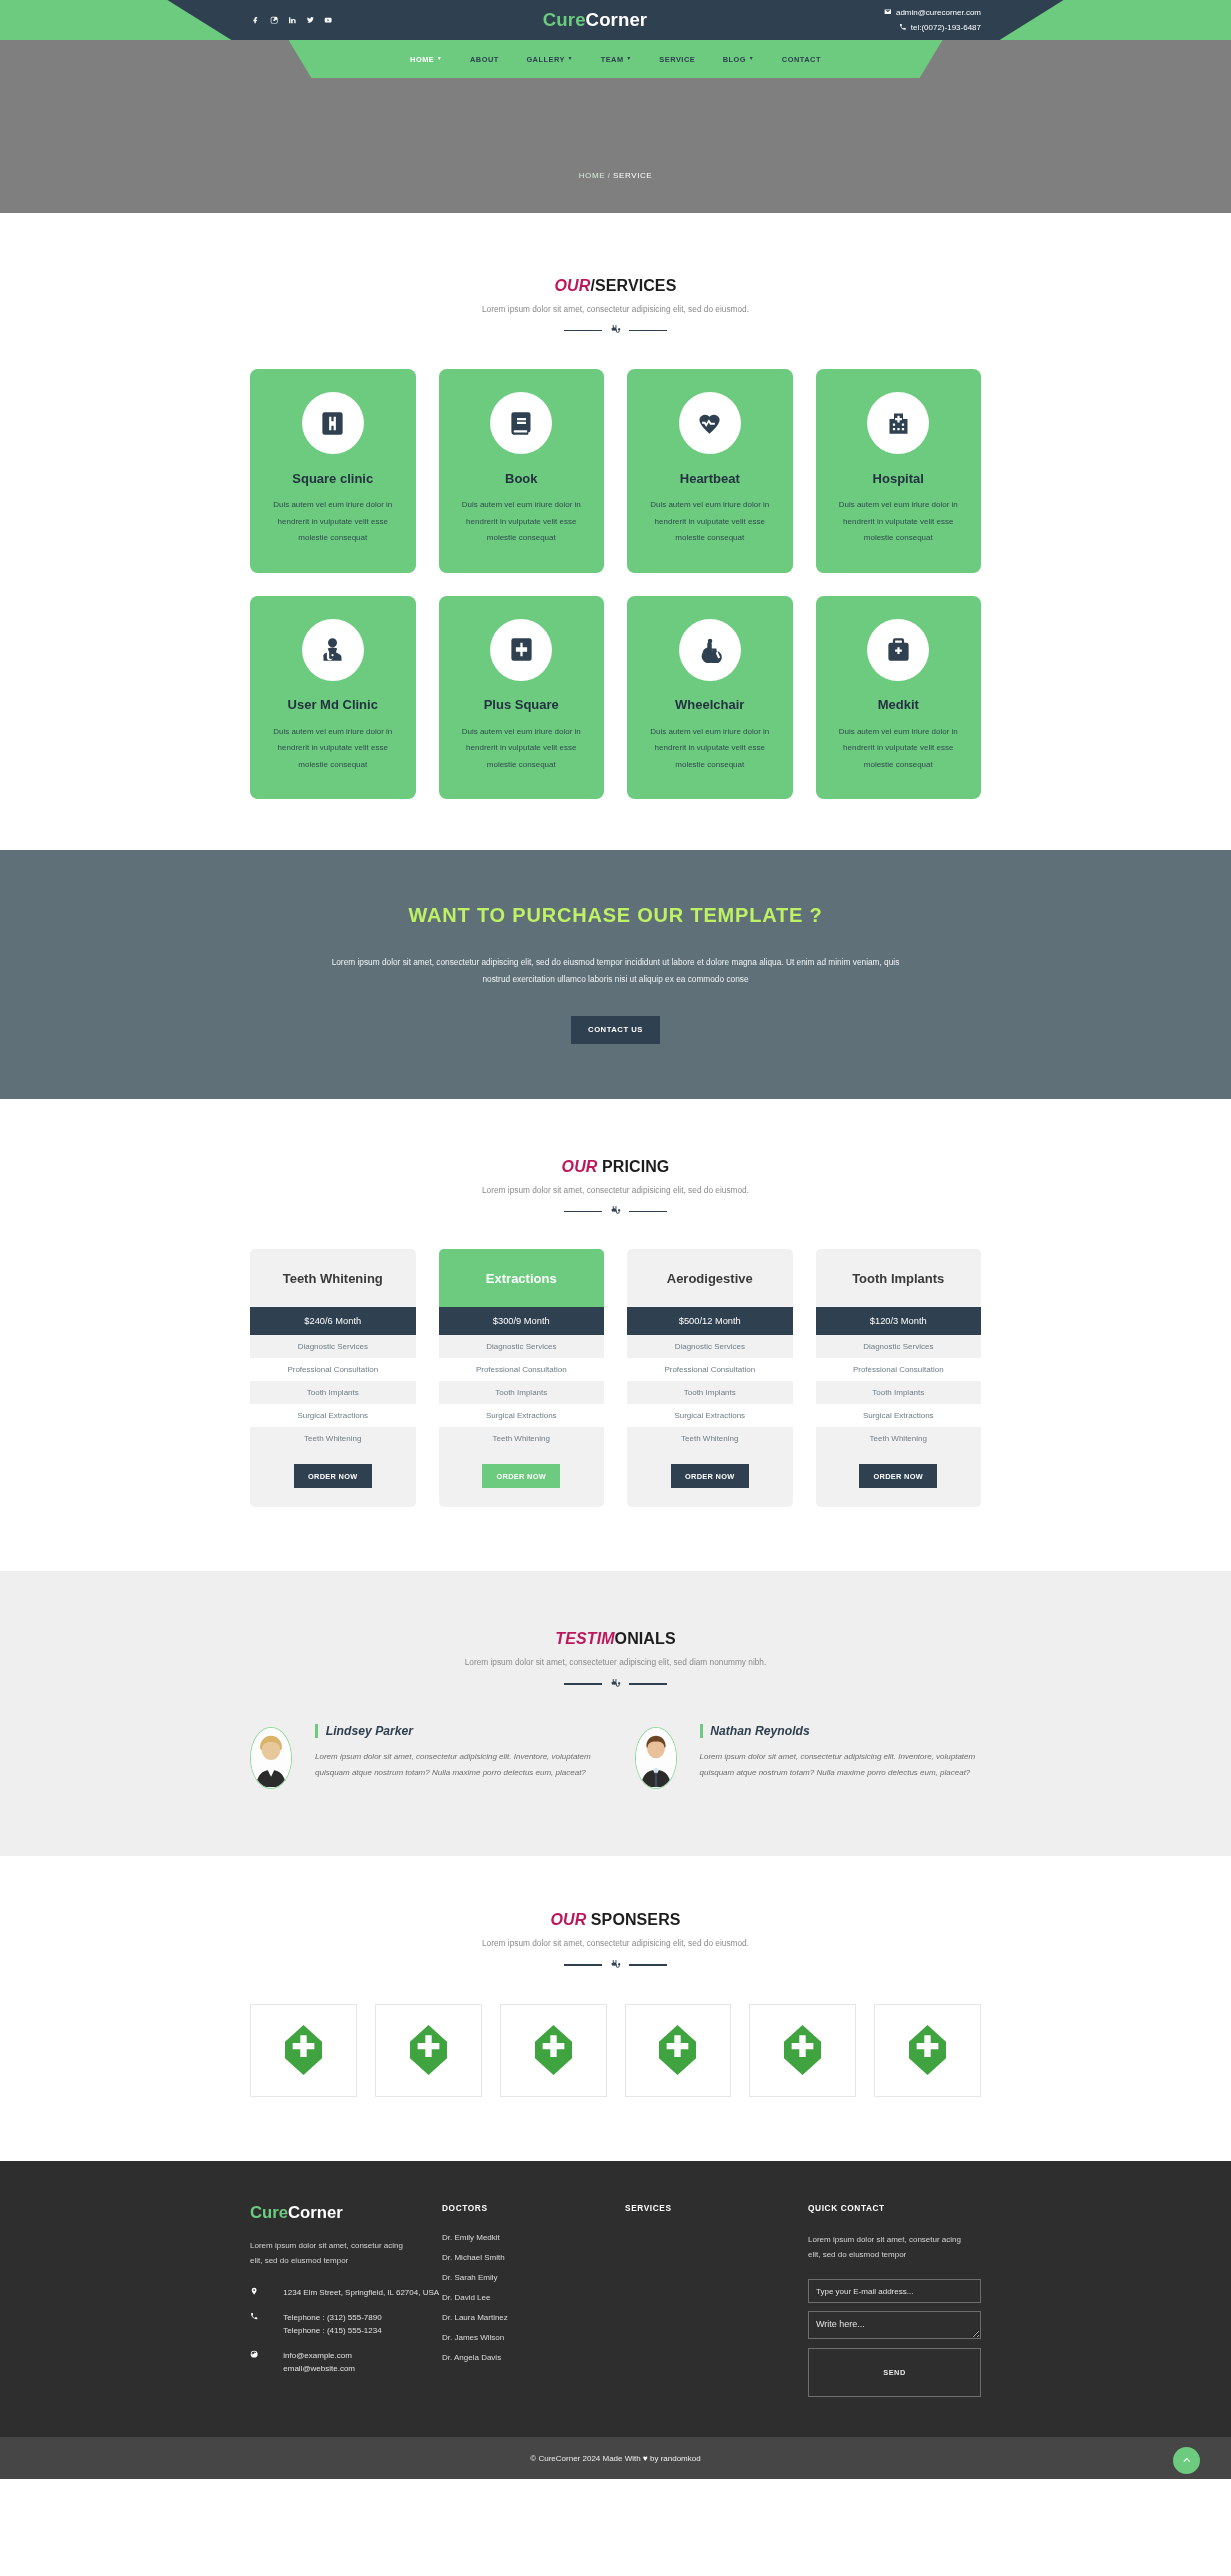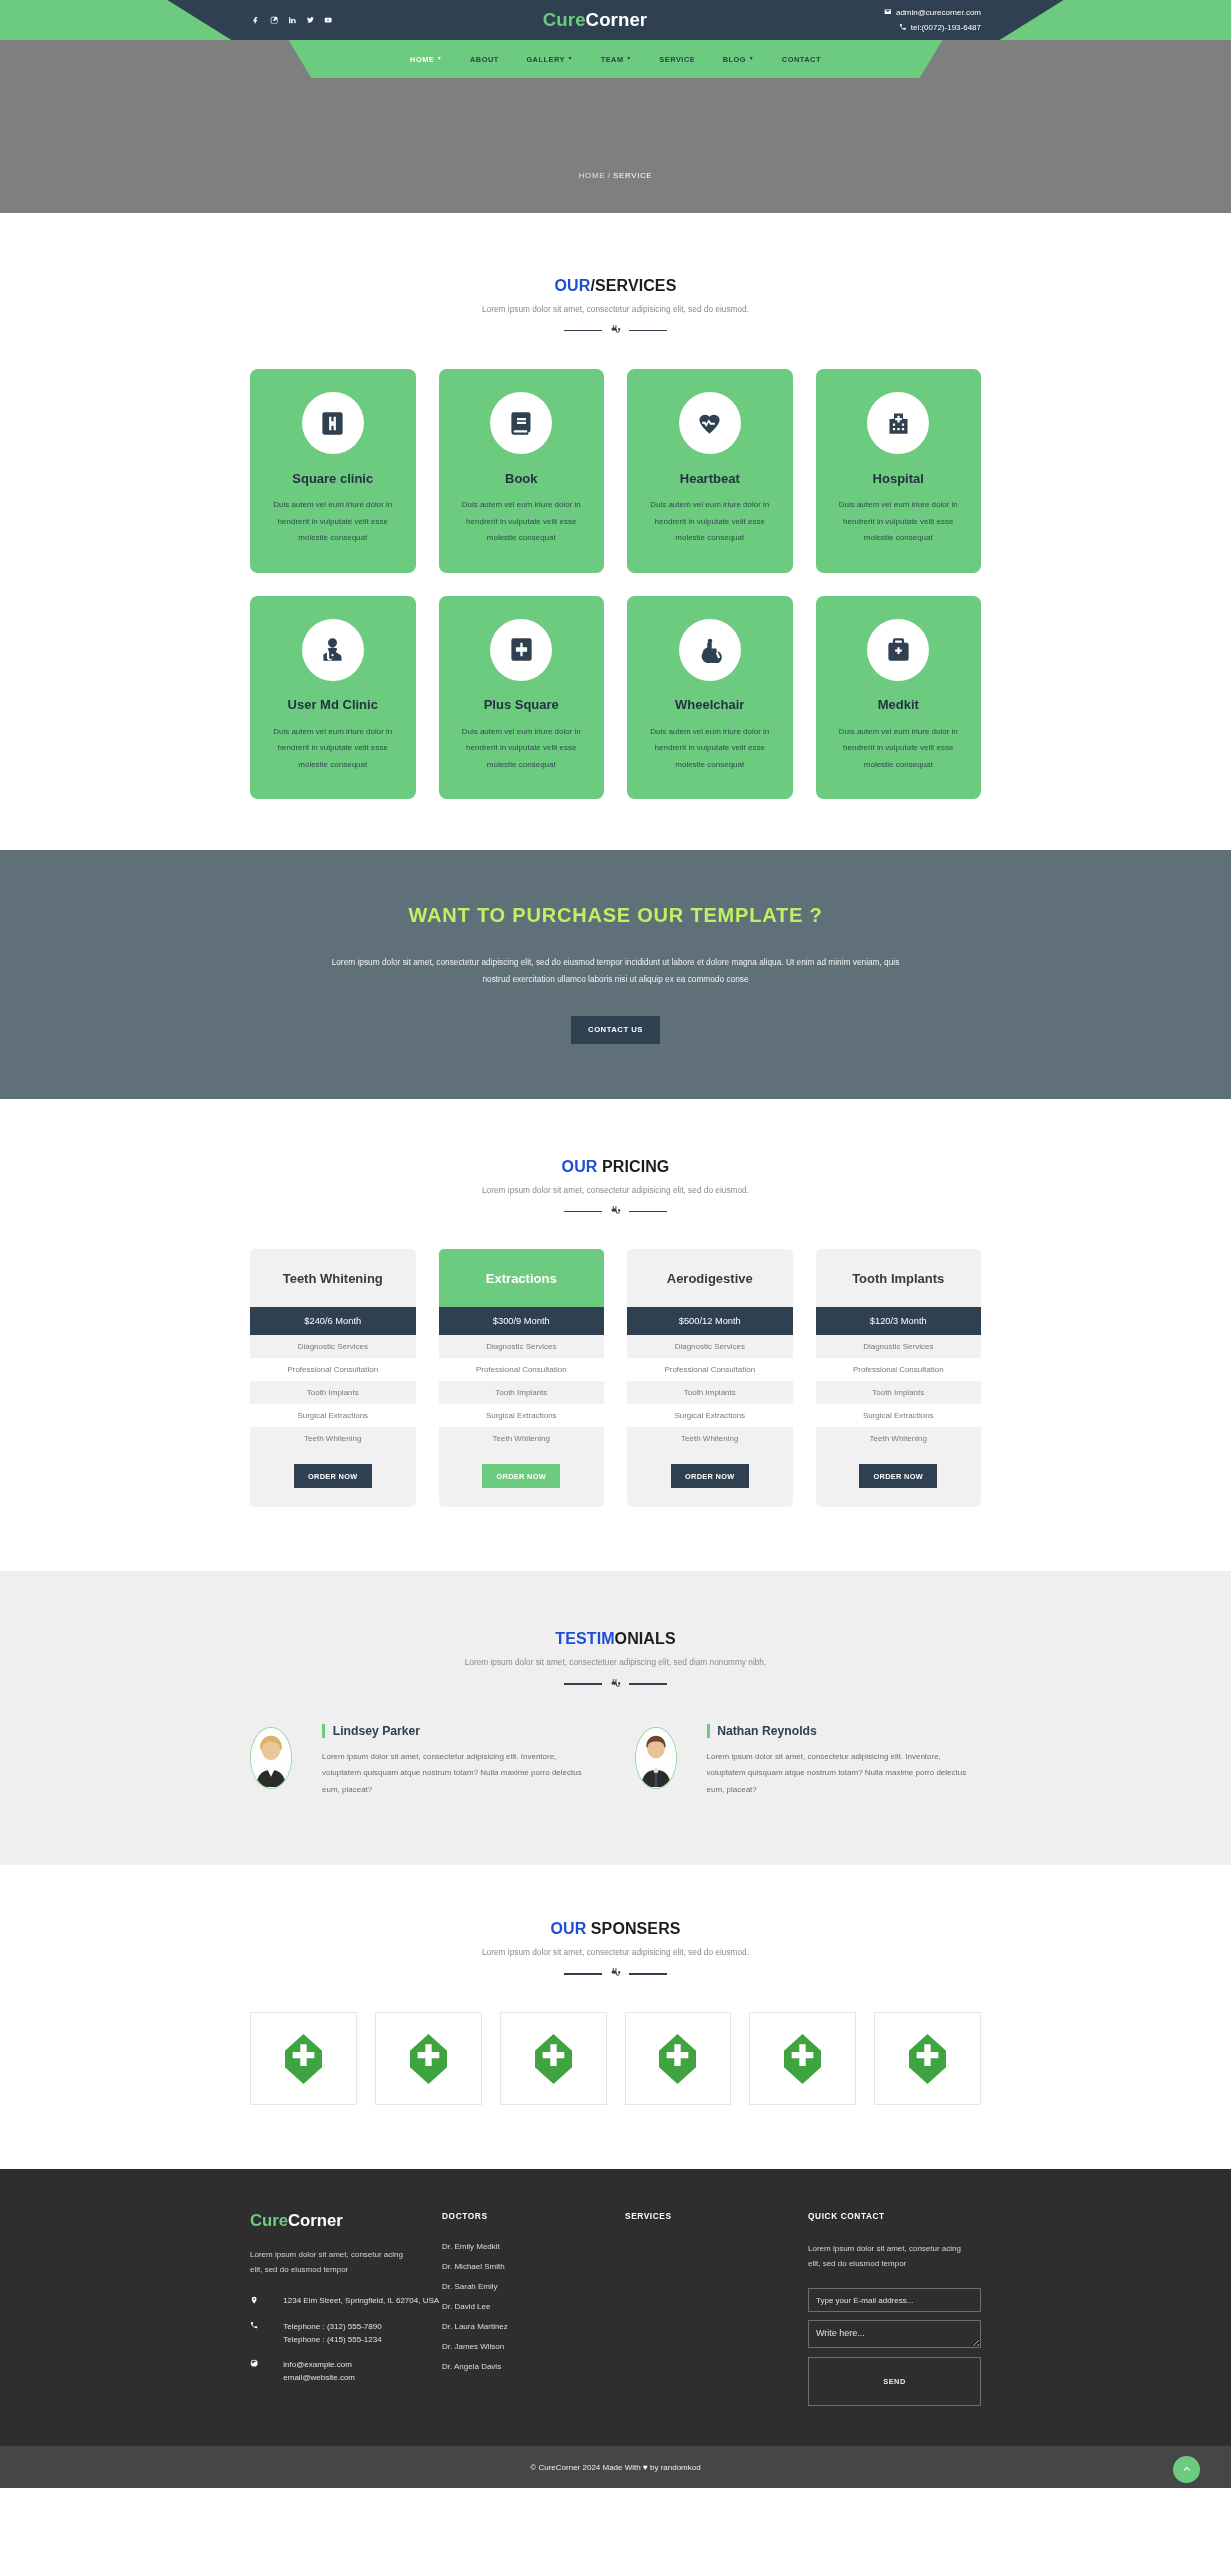--- a/index.html
+++ b/index.html
@@ -117,21 +117,21 @@
   .breadcrumb .sep { color: #dddddd; margin: 0 2.6px; }
 
   
   .sec-head { text-align: center; }
   .sec-title {
     font-size: 16px;
     font-weight: 700;
     letter-spacing: 0.1px;
     color: #1d1d1d;
   }
-  .sec-title .accent { color: #1d4ed8; }
+  .sec-title .accent { color: #be185d; font-style: italic; }
   .sec-sub {
     margin-top: 9px;
     font-size: 8.3px;
     color: #8a8a8a;
   }
   .divider {
     margin: 10.3px auto 0;
     display: flex;
     align-items: center;
     justify-content: center;
@@ -266,21 +266,21 @@
 
   
   .testimonials { background: #efefef; padding: 59px 0 67px; }
   .tst-grid {
     width: 731px;
     margin: 33px auto 0;
     display: grid;
     grid-template-columns: 1fr 1fr;
     gap: 38px;
   }
-  .tst-item { display: flex; gap: 30px; align-items: flex-start; }
+  .tst-item { display: flex; gap: 23px; align-items: flex-start; font-style: italic; }
   .tst-photo {
     flex: 0 0 auto;
     width: 42px; height: 62px;
     border-radius: 50%;
     border: 1.3px solid #8fd79a;
     background: #ffffff;
     overflow: hidden;
     position: relative;
     margin-top: 3.8px;
   }

